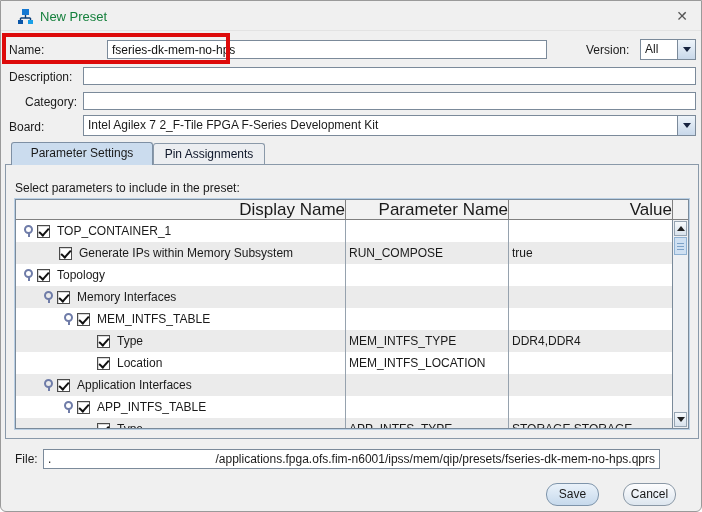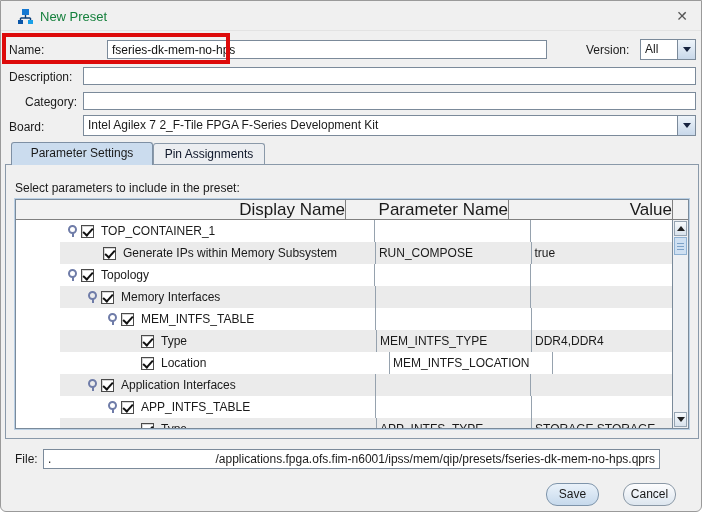--- a/index.html
+++ b/index.html
@@ -51,21 +51,21 @@
   
   .scrollpane { position:absolute; left:14px; top:198px; width:674px; height:230px;
                 border:1px solid #7a8a9a; background:#fff; overflow:hidden; z-index:4;
                 box-shadow:0 0 0 1px #b9cfe4; }
   .thead { display:flex; height:20px; background:#f2f2f2; border-bottom:1px solid #808080; }
   .th { font-size:17px; color:#1a1a1a; text-align:right; line-height:19px;
         border-right:1px solid #808080; overflow:hidden; white-space:nowrap; }
   .th.c1 { width:330px; } .th.c2 { width:163px; } .th.c3 { width:164px; }
   .th.c4 { width:15px; border-right:none; }
   .tbody { position:relative; height:209px; overflow:hidden; }
-  .trow { display:flex; height:22px; background:#fff; align-items:stretch;margin-left:44px; }
+  .trow { display:flex; height:22px; background:#fff; align-items:stretch; }
   .trow.alt { background:#ebebeb; }
   .cell { overflow:hidden; white-space:nowrap; display:flex; align-items:center; }
   .c-display { width:330px; border-right:1px solid #96a2ae; }
   .c-param   { width:163px; border-right:1px solid #96a2ae; padding-left:3px; }
   .c-value   { width:164px; padding-left:3px; }
 
   
   .expander { width:15px; height:14px; position:relative; flex:none; }
   .expander.shown::before { content:""; position:absolute; left:2px; top:1px;
       width:5px; height:5px; border:2px solid #6f7ca8; border-radius:50%; }

